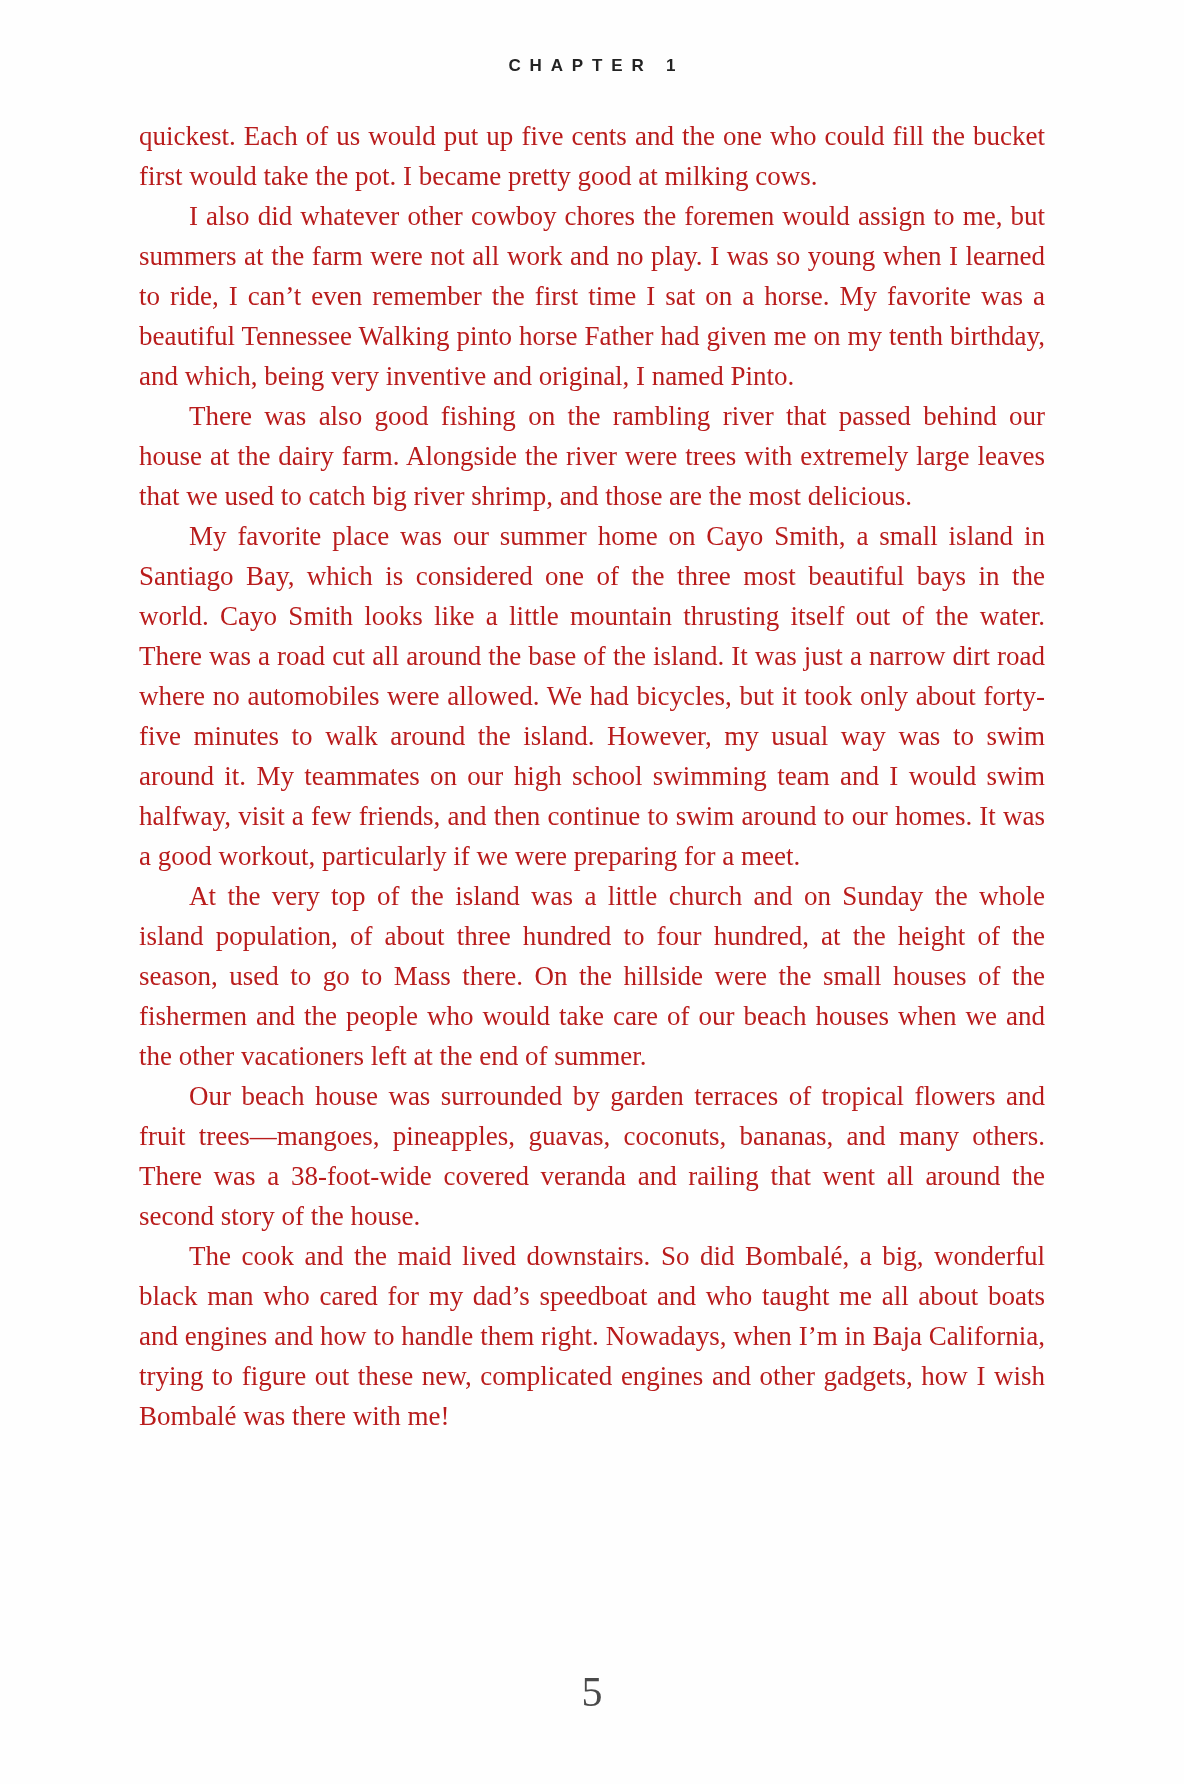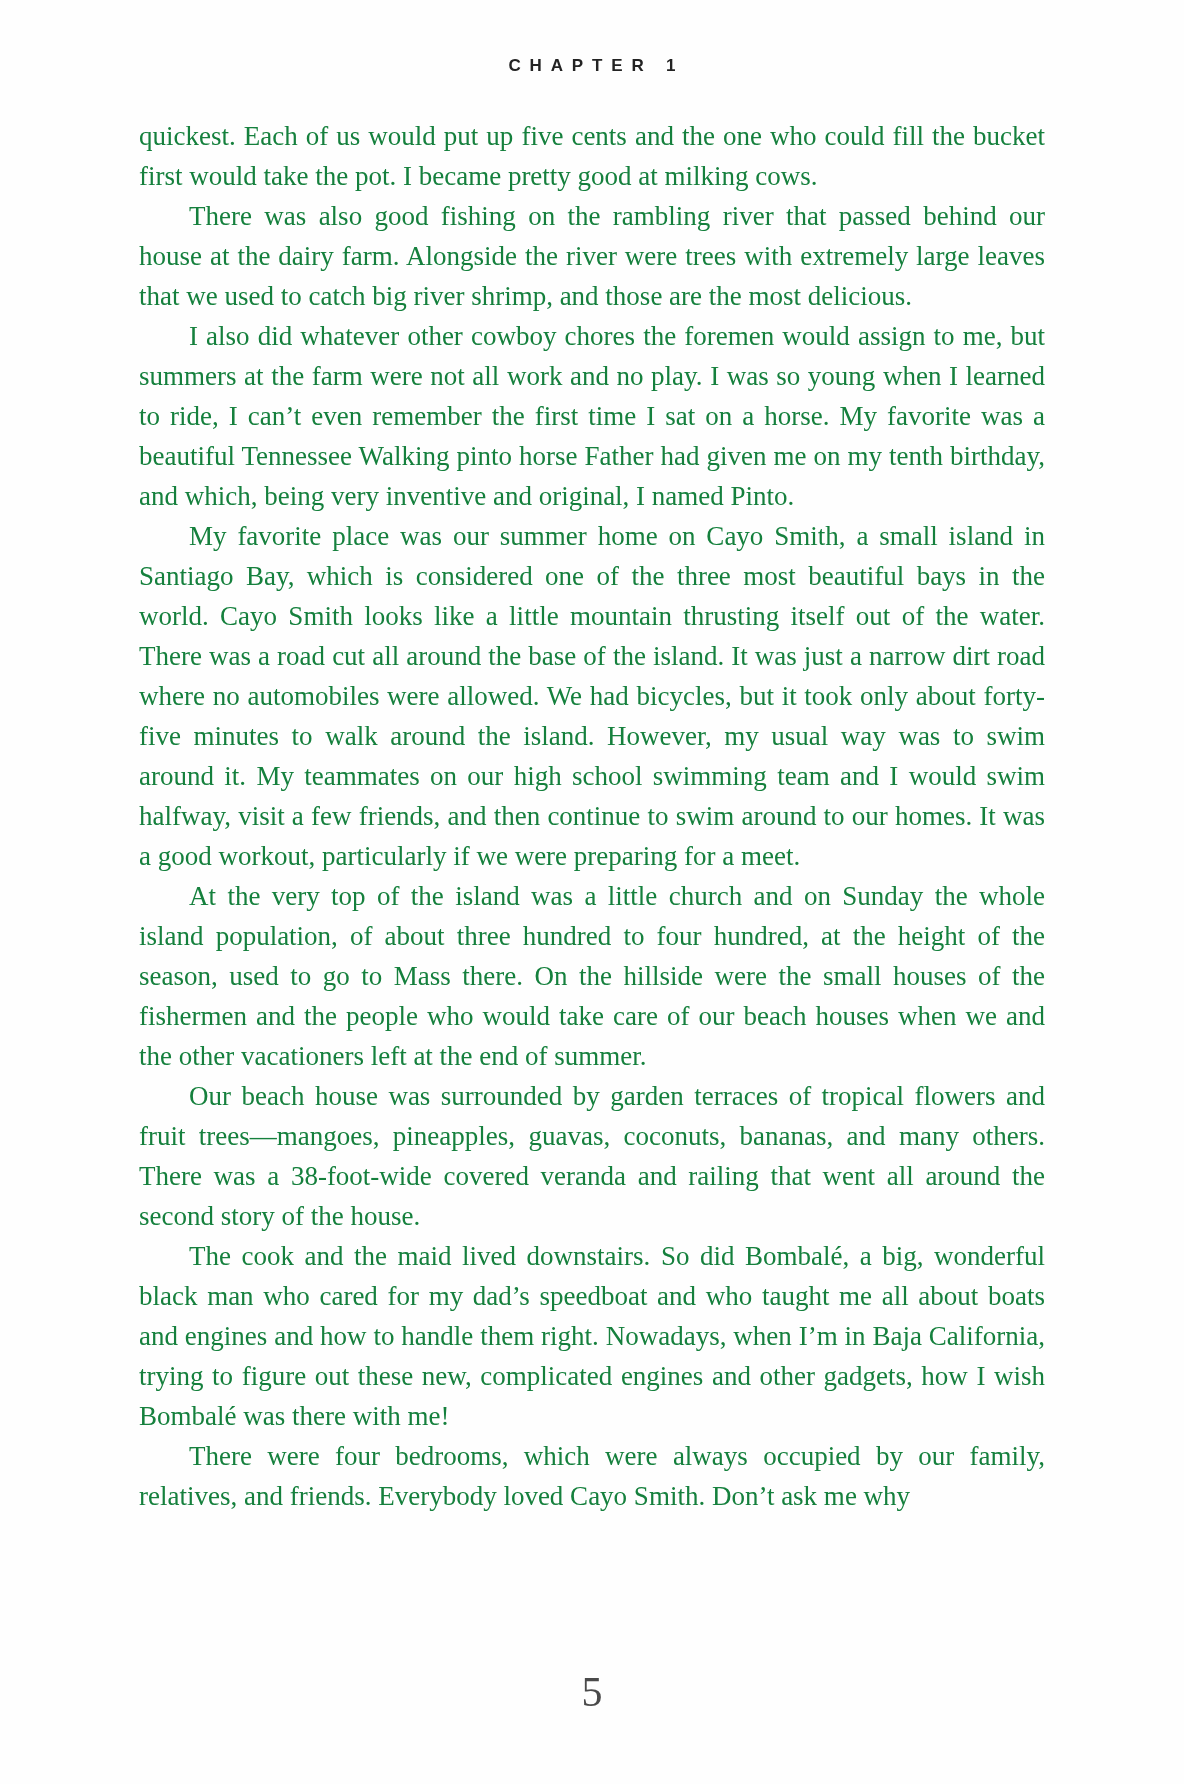--- a/index.html
+++ b/index.html
@@ -31,21 +31,21 @@
   }
   .body-text {
     position: absolute;
     top: 116px;
     left: 139px;
     width: 906px;
     font-family: "Liberation Serif", "DejaVu Serif", serif;
     font-size: 27px;
     line-height: 40px;
     text-align: justify;
-    color: #15803d;
+    color: #b91c1c;
   }
   .body-text p {
     margin: 0;
     padding: 0;
     text-indent: 50px;
   }
   .body-text p.no-indent {
     text-indent: 0;
   }
   .page-num {
@@ -61,24 +61,23 @@
 </style>
 </head>
 <body>
 
 <div class="page">
 
   <div class="chapter-head">CHAPTER 1</div>
 
   <div class="body-text">
     <p class="no-indent">quickest. Each of us would put up five cents and the one who could fill the bucket first would take the pot. I became pretty good at milking cows.</p>
+    <p>I also did whatever other cowboy chores the foremen would assign to me, but summers at the farm were not all work and no play. I was so young when I learned to ride, I can’t even remember the first time I sat on a horse. My favorite was a beautiful Tennessee Walking pinto horse Father had given me on my tenth birthday, and which, being very inventive and original, I named Pinto.</p>
     <p>There was also good fishing on the rambling river that passed behind our house at the dairy farm. Alongside the river were trees with extremely large leaves that we used to catch big river shrimp, and those are the most delicious.</p>
-    <p>I also did whatever other cowboy chores the foremen would assign to me, but summers at the farm were not all work and no play. I was so young when I learned to ride, I can’t even remember the first time I sat on a horse. My favorite was a beautiful Tennessee Walking pinto horse Father had given me on my tenth birthday, and which, being very inventive and original, I named Pinto.</p>
     <p>My favorite place was our summer home on Cayo Smith, a small island in Santiago Bay, which is considered one of the three most beautiful bays in the world. Cayo Smith looks like a little mountain thrusting itself out of the water. There was a road cut all around the base of the island. It was just a narrow dirt road where no automobiles were allowed. We had bicycles, but it took only about forty-five minutes to walk around the island. However, my usual way was to swim around it. My teammates on our high school swimming team and I would swim halfway, visit a few friends, and then continue to swim around to our homes. It was a good workout, particularly if we were preparing for a meet.</p>
     <p>At the very top of the island was a little church and on Sunday the whole island population, of about three hundred to four hundred, at the height of the season, used to go to Mass there. On the hillside were the small houses of the fishermen and the people who would take care of our beach houses when we and the other vacationers left at the end of summer.</p>
     <p>Our beach house was surrounded by garden terraces of tropical flowers and fruit trees—mangoes, pineapples, guavas, coconuts, bananas, and many others. There was a 38-foot-wide covered veranda and railing that went all around the second story of the house.</p>
     <p>The cook and the maid lived downstairs. So did Bombalé, a big, wonderful black man who cared for my dad’s speedboat and who taught me all about boats and engines and how to handle them right. Nowadays, when I’m in Baja California, trying to figure out these new, complicated engines and other gadgets, how I wish Bombalé was there with me!</p>
-    <p>There were four bedrooms, which were always occupied by our family, relatives, and friends. Everybody loved Cayo Smith. Don’t ask me why</p>
   </div>
 
   <div class="page-num">5</div>
 
 </div>
 
 </body></html>

